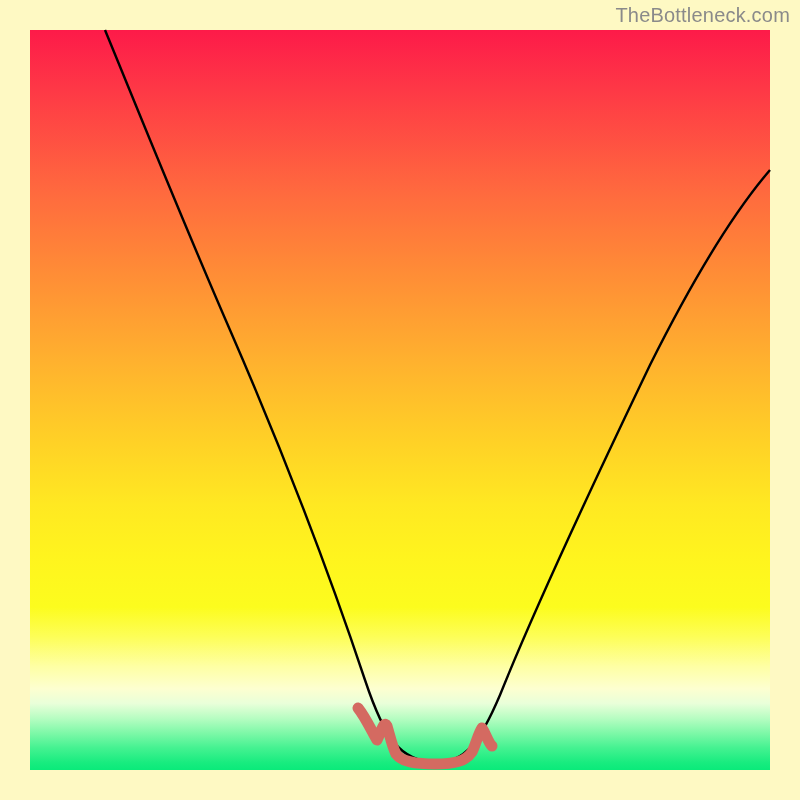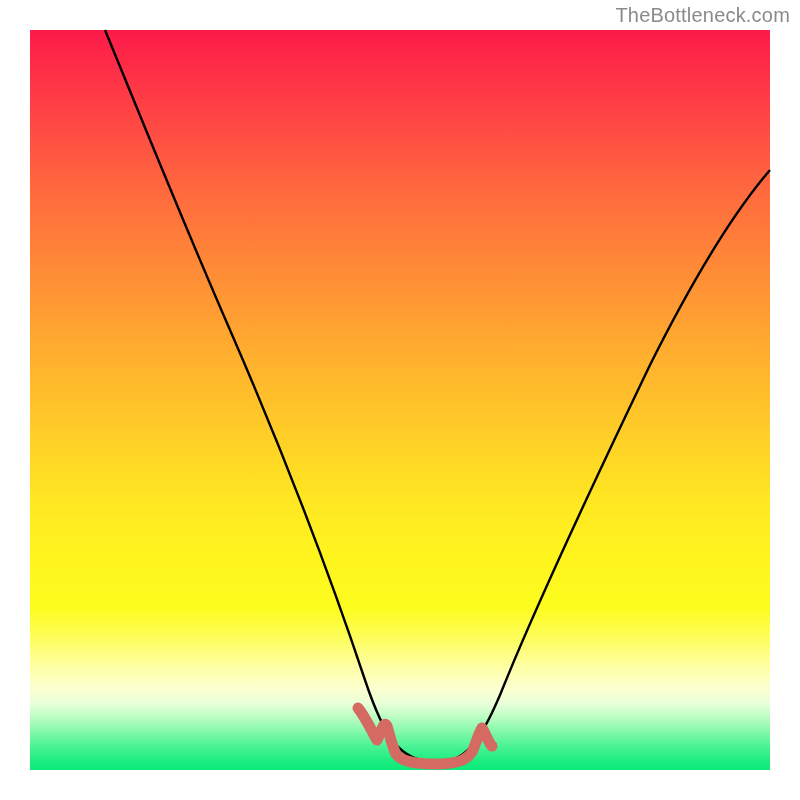--- a/index.html
+++ b/index.html
@@ -10,21 +10,21 @@
     background: #000;
     overflow: hidden;
     font-family: Arial, Helvetica, sans-serif;
   }
   .frame {
     position: absolute;
     top: 0;
     left: 0;
     width: 800px;
     height: 800px;
-    background: #ffffff;
+    background: #fef9c3;
     text-decoration: underline;
   }
   .plot-area {
     position: absolute;
     top: 30px;
     left: 30px;
     width: 740px;
     height: 740px;
     
     background: linear-gradient(

